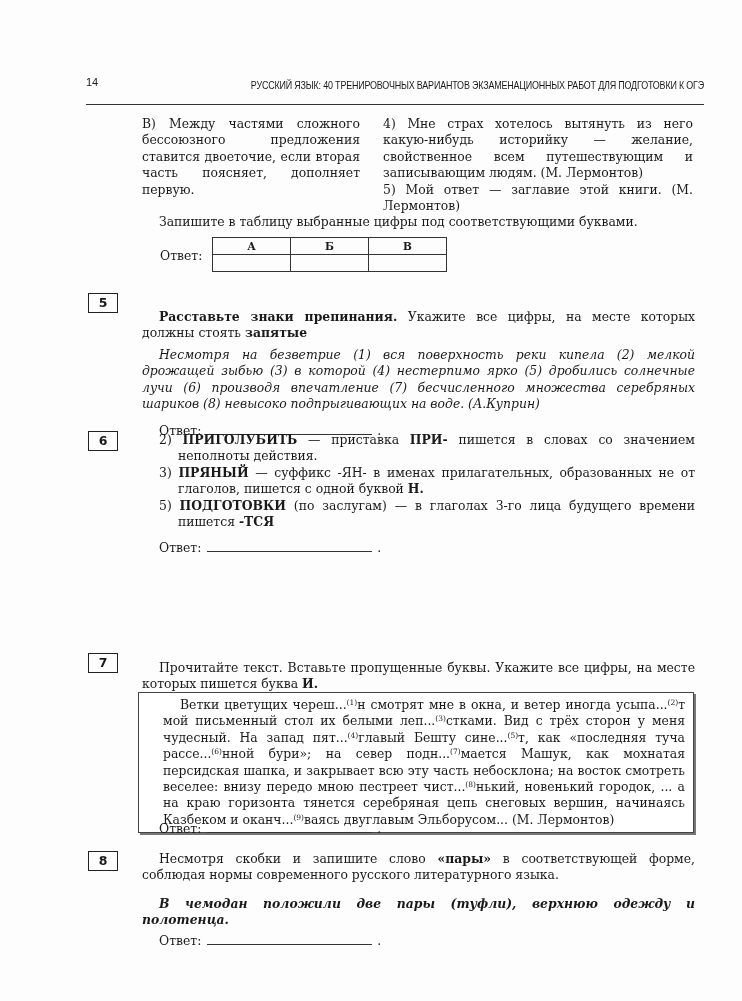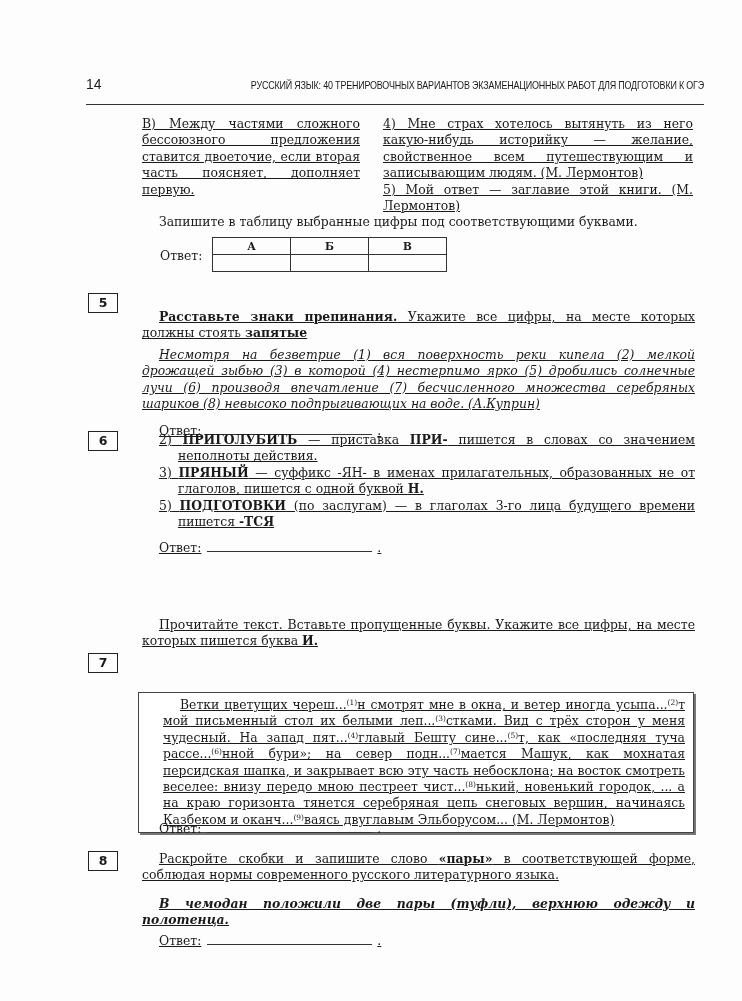--- a/index.html
+++ b/index.html
@@ -1,25 +1,25 @@
 <!DOCTYPE html>
 <html><head>
 <meta charset="utf-8">
 <style>
   html, body { margin: 0; padding: 0; }
   body {
     width: 742px; height: 1001px; background: #fdfdfd; position: relative; overflow: hidden;
     font-family: "DejaVu Serif", "Liberation Serif", serif; color: #1a1a1a;
   }
-  .page-num { position: absolute; left: 86px; top: 76px; font-family: "Liberation Sans", sans-serif; font-size: 14px; }
+  .page-num { position: absolute; left: 86px; top: 76px; font-family: "Liberation Sans", sans-serif; font-size: 11px; }
   .running-head { position: absolute; right: 38px; top: 80px; font-family: "Liberation Sans", sans-serif; font-size: 10.4px; letter-spacing: -0.2px; transform: scaleX(0.86); transform-origin: right center; white-space: nowrap; }
   .head-rule { position: absolute; left: 86px; right: 38px; top: 104px; height: 1px; background: #333; }
 
   .txt { font-size: 12.4px; line-height: 16.4px; }
-  .just { text-align: justify; text-decoration: underline; }
+  .just { text-align: justify; }
   b { font-weight: bold; }
 
   .col { position: absolute; top: 116px; }
   .col-left { left: 142px; width: 218px; }
   .col-right { left: 383px; width: 310px; }
 
   .instr { position: absolute; left: 159px; top: 214px; }
 
   .answer-label { position: absolute; font-size: 12.4px; }
   table.ans { position: absolute; left: 212px; top: 237px; border-collapse: collapse; }
@@ -79,28 +79,28 @@
 <div class="block txt just" style="top:431px;">
   <ul class="list" style="margin-left:17px; margin-top:1px;">
     <li><span>2)</span> <b>ПРИГОЛУБИТЬ</b><span> — приставка </span><b>ПРИ-</b><span> пишется в словах со значением неполноты действия.</span></li>
     <li><span>3)</span> <b>ПРЯНЫЙ</b><span> — суффикс -ЯН- в именах прилагательных, образованных не от глаголов, пишется с одной буквой </span><b>Н.</b></li>
     <li><span>5)</span> <b>ПОДГОТОВКИ</b><span> (по заслугам) — в глаголах 3-го лица будущего времени пишется </span><b>-ТСЯ</b></li>
   </ul>
   <div style="margin-top:9px; padding-left:17px;"><span>Ответ:</span><span class="ans-line"></span>.</div>
 </div>
 
 <div class="qnum" style="top:653px;">7</div>
-<div class="block txt just" style="top:617px;">
+<div class="block txt just" style="top:660px;">
   <div class="indent"><span>Прочитайте текст. Вставьте пропущенные буквы. Укажите все цифры, на месте которых пишется буква </span><b>И.</b></div>
 </div>
 <div class="textbox txt just">
   <div class="indent">
     <span>Ветки цветущих череш...</span><sup>(1)</sup><span>н смотрят мне в окна, и ветер иногда усыпа...</span><sup>(2)</sup><span>т мой письменный стол их белыми леп...</span><sup>(3)</sup><span>стками. Вид с трёх сторон у меня чудесный. На запад пят...</span><sup>(4)</sup><span>главый Бешту сине...</span><sup>(5)</sup><span>т, как «последняя туча рассе...</span><sup>(6)</sup><span>нной бури»; на север подн...</span><sup>(7)</sup><span>мается Машук, как мохнатая персидская шапка, и закрывает всю эту часть небосклона; на восток смотреть веселее: внизу передо мною пестреет чист...</span><sup>(8)</sup><span>нький, новенький городок, ... а на краю горизонта тянется серебряная цепь снеговых вершин, начинаясь Казбеком и оканч...</span><sup>(9)</sup><span>ваясь двуглавым Эльборусом... (М. Лермонтов)</span>
   </div>
 </div>
 <div class="block txt" style="top:820px; padding-left:17px;"><span>Ответ:</span><span class="ans-line"></span>.</div>
 
 <div class="qnum" style="top:851px;">8</div>
 <div class="block txt just" style="top:851px;">
-  <div class="indent"><span>Раскройте скобки и запишите слово </span><b>«пары»</b><span> в соответствующей форме, соблюдая нормы современного русского литературного языка.</span></div>
+  <div class="indent"><span>Несмотря скобки и запишите слово </span><b>«пары»</b><span> в соответствующей форме, соблюдая нормы современного русского литературного языка.</span></div>
   <div class="indent ital" style="margin-top:12px; font-weight:bold;">В чемодан положили две пары (туфли), верхнюю одежду и полотенца.</div>
   <div style="margin-top:3px; padding-left:17px;"><span>Ответ:</span><span class="ans-line"></span>.</div>
 </div>
 
 </body></html>

